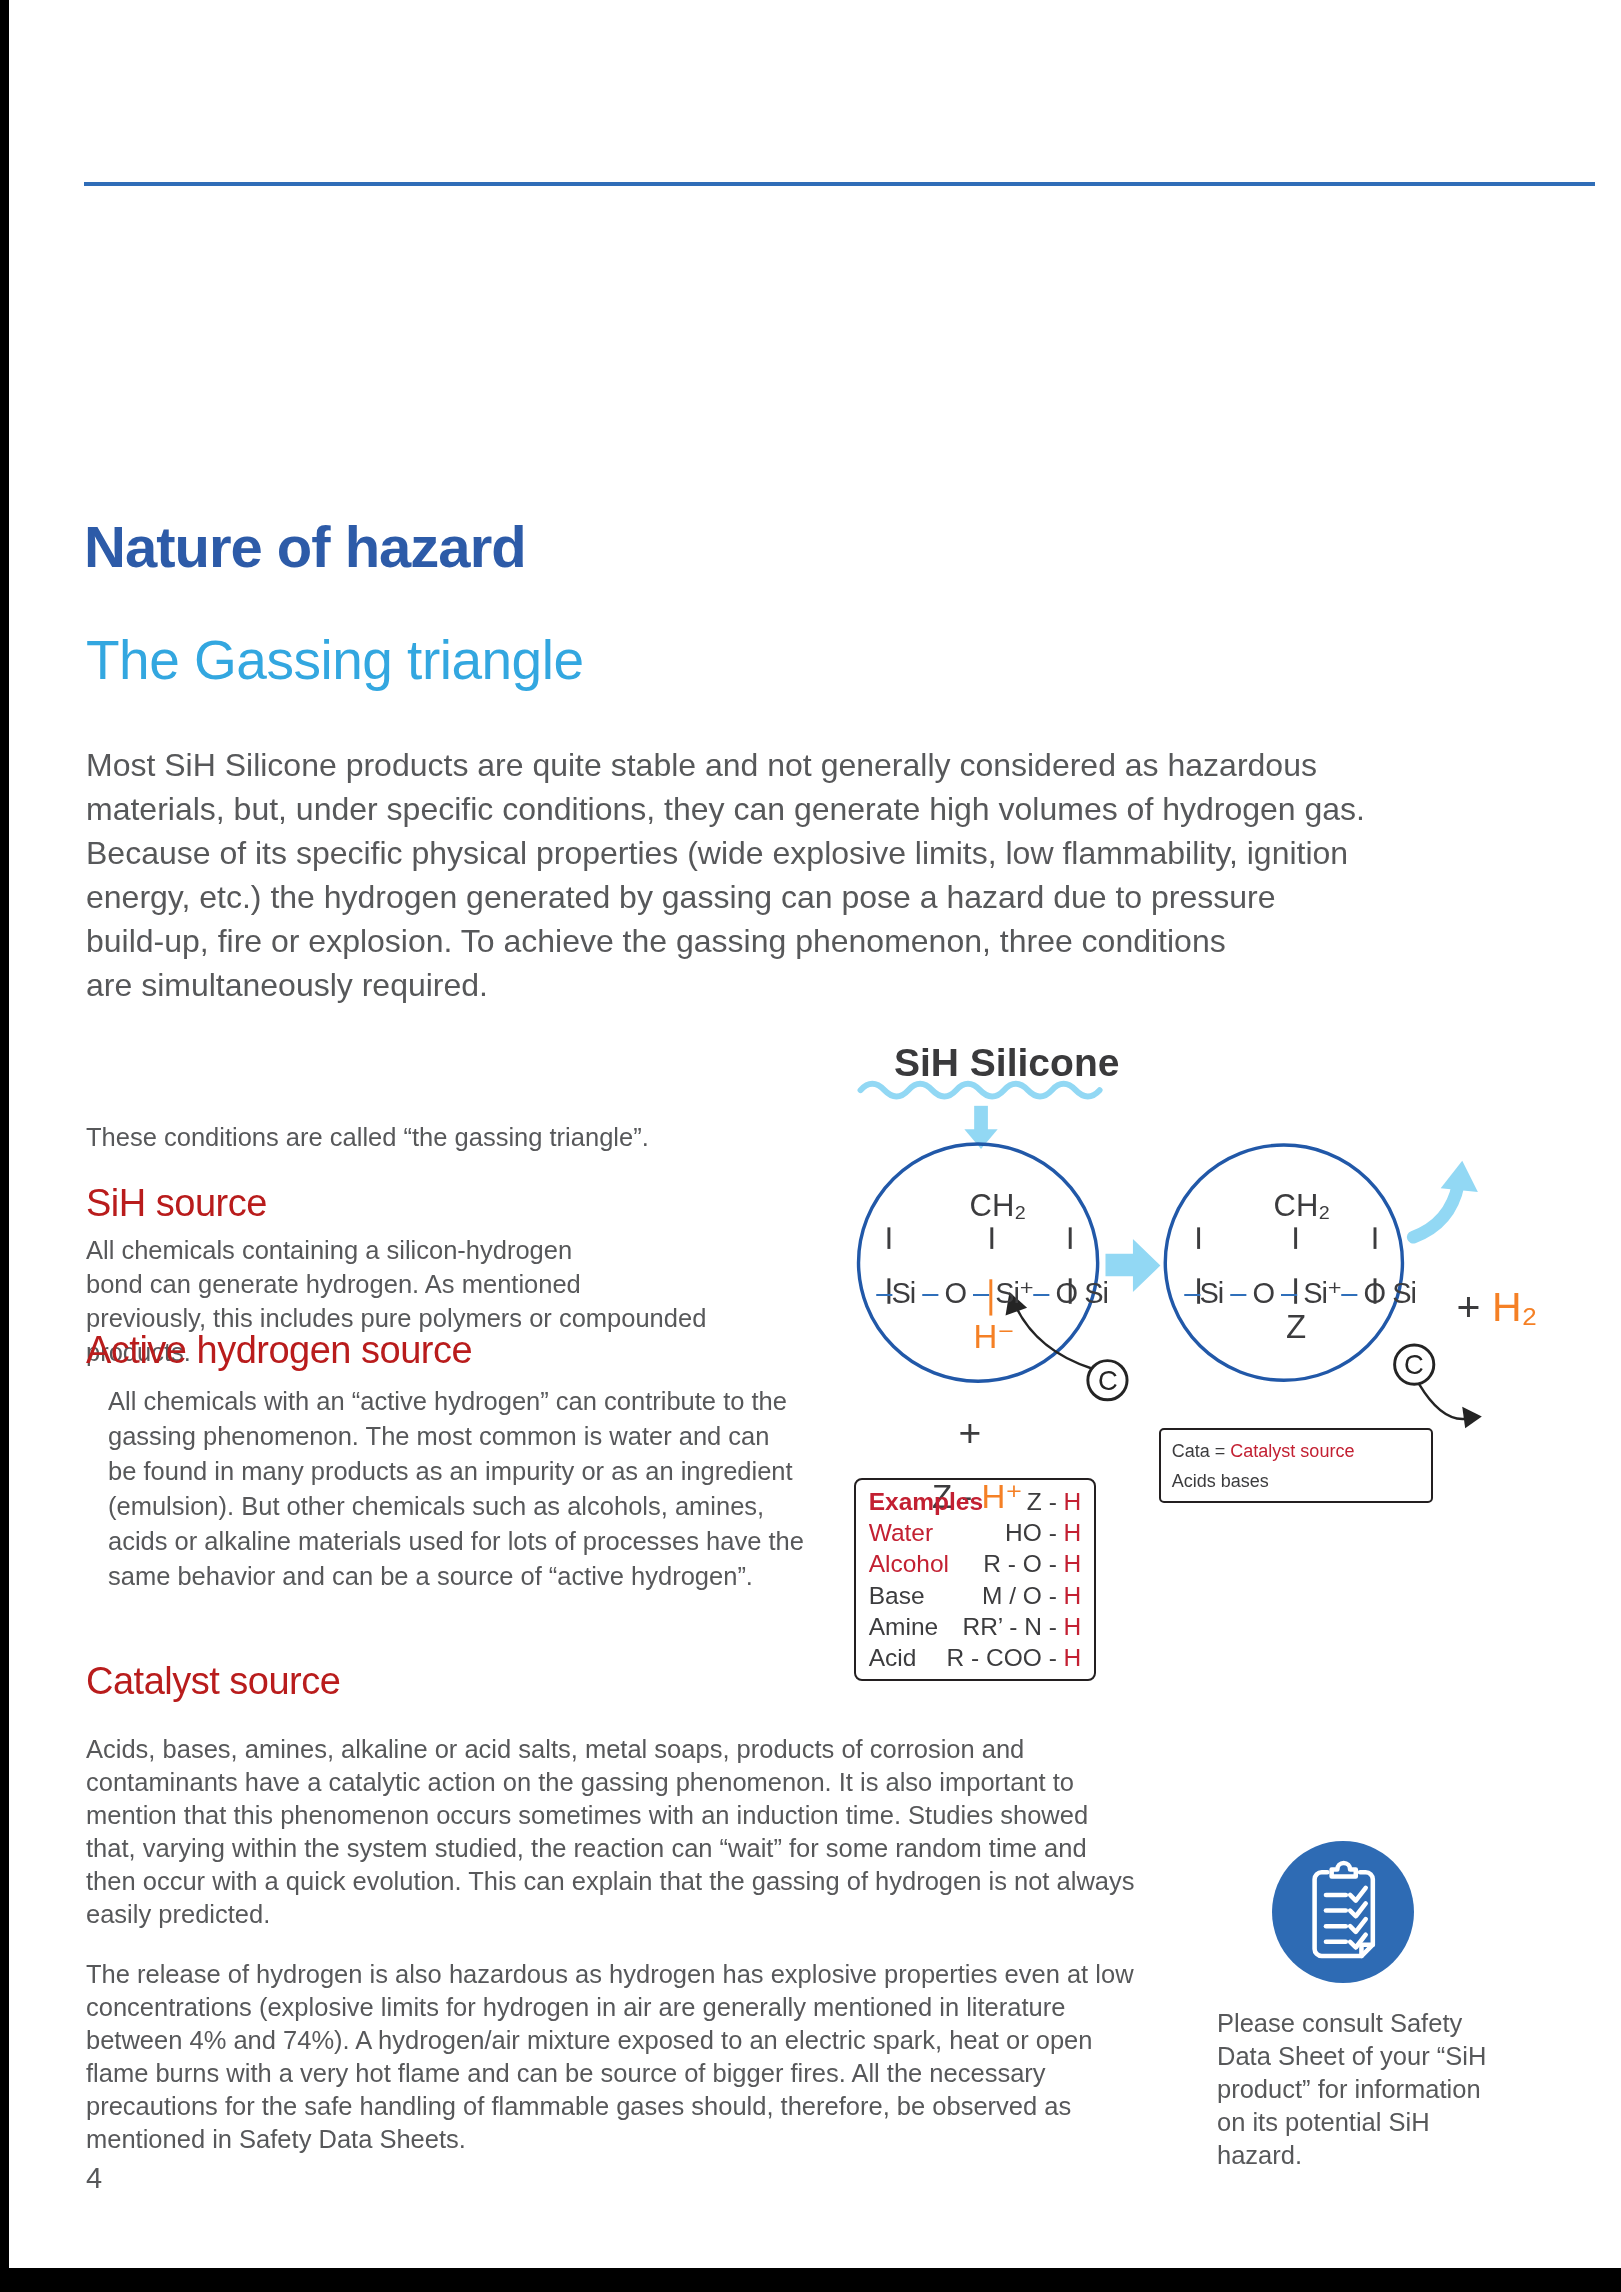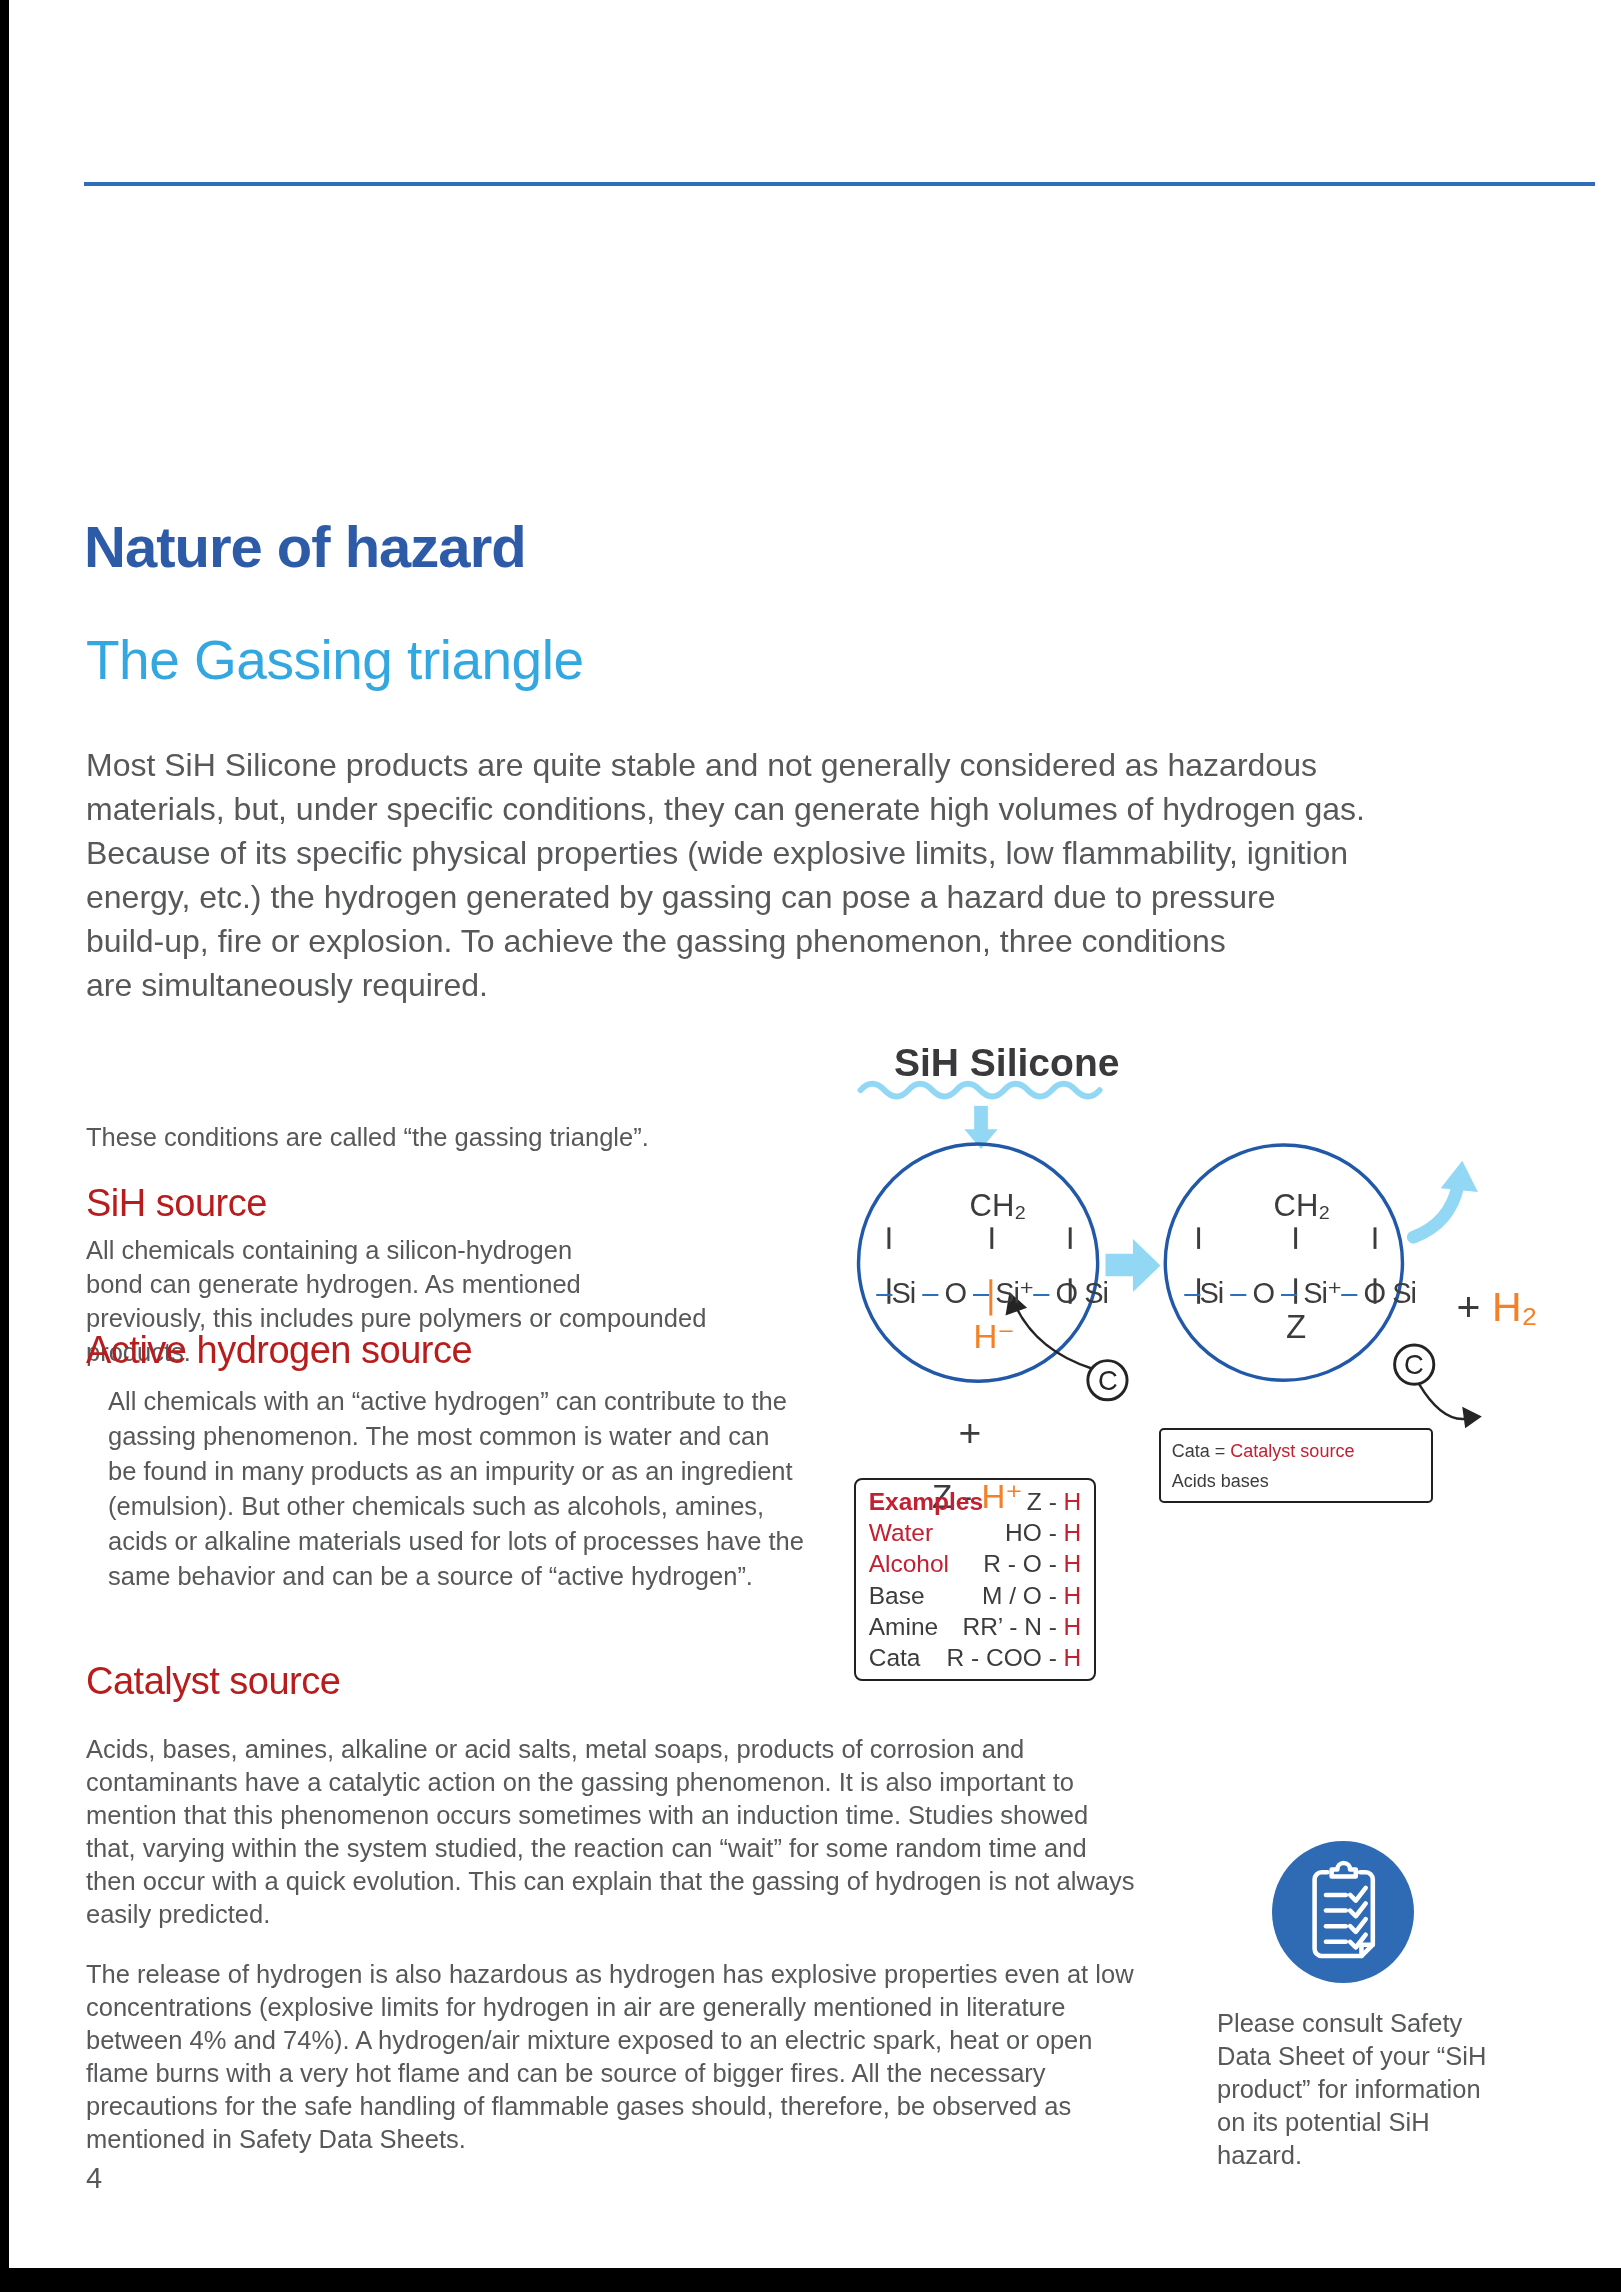--- a/index.html
+++ b/index.html
@@ -198,21 +198,21 @@
     </div>
     <div class="ex-row">
       <span>Base</span>
       <span><span>M / O - </span><span class="c-red">H</span></span>
     </div>
     <div class="ex-row">
       <span>Amine</span>
       <span><span>RR’ - N - </span><span class="c-red">H</span></span>
     </div>
     <div class="ex-row">
-      <span>Cata</span>
+      <span>Acid</span>
       <span><span>R - COO - </span><span class="c-red">H</span></span>
     </div>
   </div>
 
   <div class="abs cata-box">
     <div>
       <span>Cata = </span><span class="c-red">Catalyst source</span>
     </div>
     <div>Acids bases</div>
   </div>

